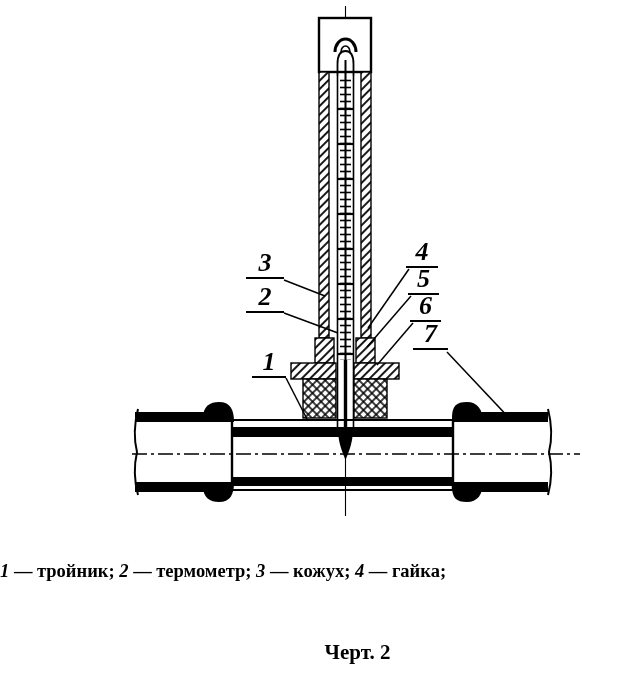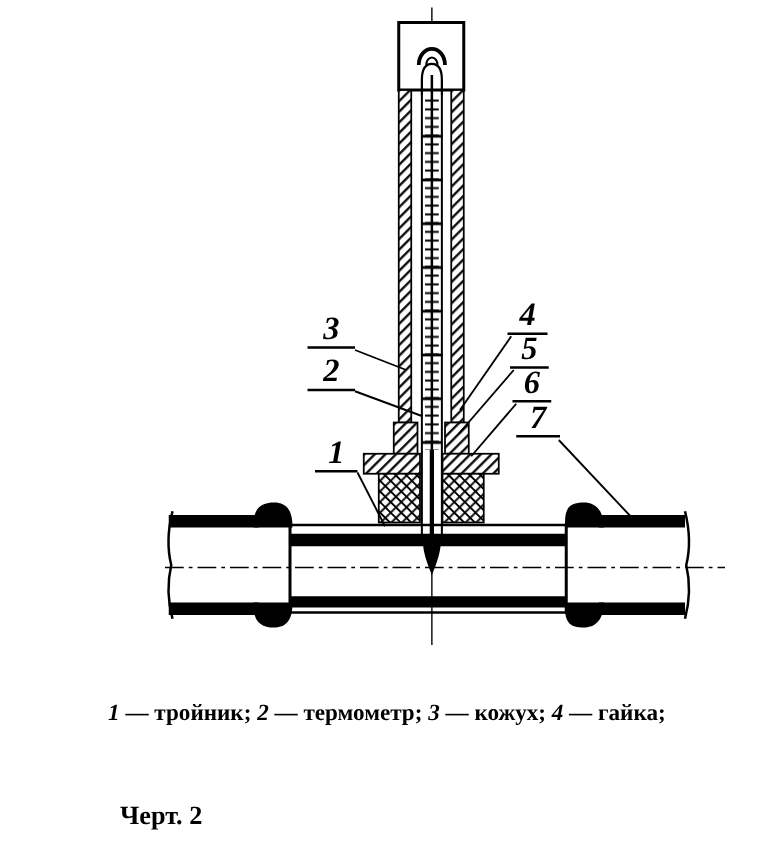--- a/index.html
+++ b/index.html
@@ -10,26 +10,26 @@
   .drawing{position:absolute;left:0;top:0;width:619px;height:530px;}
   .drawing svg{position:absolute;left:0;top:0;}
   .callout{
     position:absolute;text-align:center;
     font-style:italic;font-weight:700;font-size:26px;
     border-bottom:2px solid #000;
     display:flex;align-items:flex-end;justify-content:center;
     line-height:1;padding-bottom:1px;box-sizing:border-box;
   }
   .legend{
-    position:absolute;left:0;right:0;top:558px;text-align:center;
+    position:absolute;left:0;right:0;top:558px;
     font-size:18.5px;line-height:27px;font-weight:700;
   }
   .legend .num{font-style:italic;}
   .fig-caption{
-    position:absolute;left:96px;right:0;top:640px;
+    position:absolute;left:96px;right:0;top:640px;text-align:center;
     font-size:21px;font-weight:700;
   }
 </style>
 </head>
 <body>
 
 <div class="page">
 
   <div class="drawing">
     <svg width="619" height="530" viewBox="0 0 619 530">

